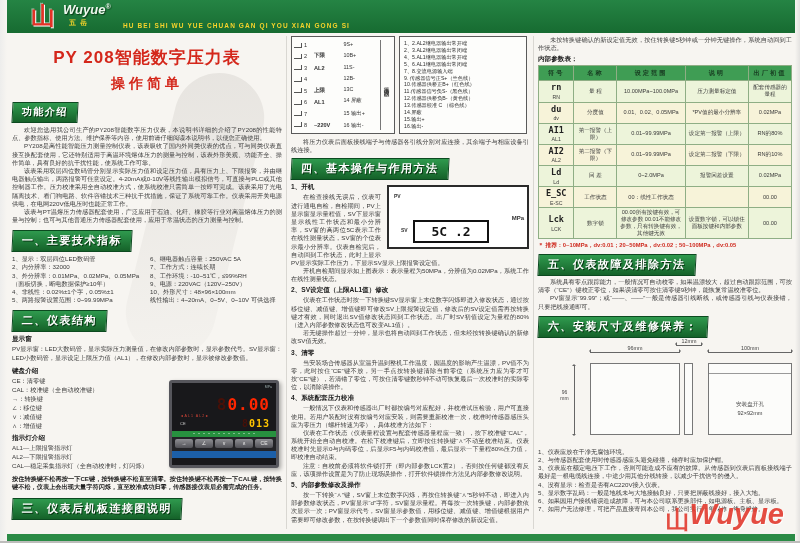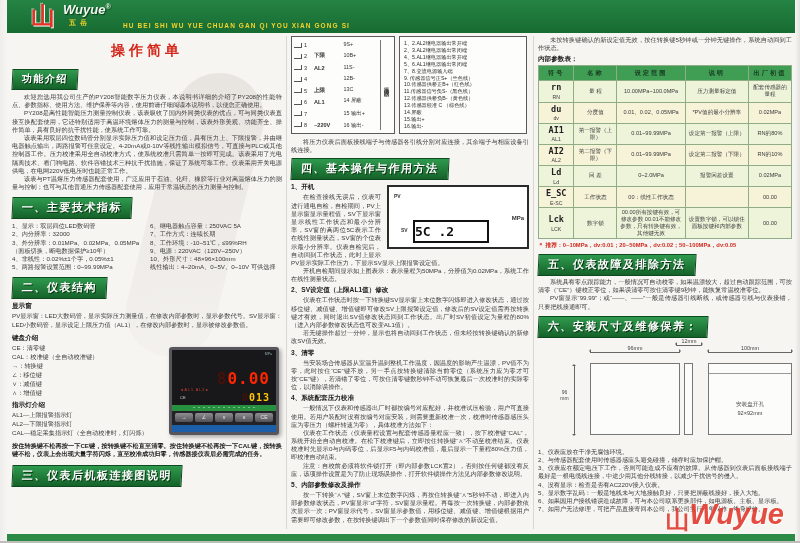--- a/index.html
+++ b/index.html
@@ -51,21 +51,21 @@
   .spec-col .txt{text-align:left;}
 
   
   .struct-flex{display:flex;gap:5px;margin-top:2px;}
   .struct-text{width:152px;}
   .kb-line{font-size:6.2px;line-height:1.45;color:#3b3b3b;}
   .meter-wrap{width:112px;padding-top:16px;}
   .meter{width:104px;height:82px;background:#18181b;border:3px solid #56565c;border-radius:3px;position:relative;
          box-shadow:2px 2px 4px #00000055;}
   .m-unit{position:absolute;right:4px;top:2px;font-size:3.5px;color:#9aa;}
-  .m-pv{margin:20px 6px 0 8px;text-align:right;font-family:"DejaVu Sans Mono",monospace;font-weight:bold;
+  .m-pv{margin:13px 6px 0 8px;text-align:right;font-family:"DejaVu Sans Mono",monospace;font-weight:bold;
         font-size:16px;color:#ff2600;letter-spacing:1px;line-height:18px;}
   .m-dim{color:#471008;}
   .m-ind{margin:0 8px;font-size:3.6px;color:#d14437;letter-spacing:1px;}
   .m-svrow{display:flex;justify-content:space-between;align-items:center;margin:0 6px 0 8px;}
   .m-ce{font-size:4px;color:#cfcfcf;}
   .m-sv{font-family:"DejaVu Sans Mono",monospace;font-weight:bold;font-size:10px;color:#ffc400;letter-spacing:1px;}
   .m-green{height:6px;background:#27913f;margin-top:2px;
            background-image:repeating-linear-gradient(90deg,#ffffff66 0 2px,transparent 2px 5px);
            background-size:60% 1px;background-repeat:no-repeat;background-position:center;}
   .m-btns{display:flex;gap:2px;padding:1px 3px;background:#232327;height:12px;align-items:center;}
@@ -91,21 +91,21 @@
 
   
   .disp{float:right;width:138px;height:60px;border:2px solid #2a2a2a;background:#fff;margin:2px 0 3px 6px;
         position:relative;}
   .d-pvlab{position:absolute;left:5px;top:6px;font-size:5px;font-weight:bold;}
   .d-pvbox{position:absolute;left:16px;top:4px;width:100px;height:24px;border:2px solid #111;
            font-family:"DejaVu Sans Mono",monospace;font-weight:bold;font-size:17px;text-align:center;
            line-height:24px;letter-spacing:2px;color:#111;}
   .d-svlab{position:absolute;left:12px;top:40px;font-size:5px;font-weight:bold;}
   .d-svbox{position:absolute;left:24px;top:33px;width:72px;height:19px;border:2px solid #111;
-           font-family:"DejaVu Sans Mono",monospace;font-weight:bold;font-size:13px;
+           font-family:"DejaVu Sans Mono",monospace;font-weight:bold;font-size:13px;text-align:center;
            line-height:19px;color:#111;}
   .d-unit{position:absolute;right:3px;top:28px;font-size:6px;font-weight:bold;}
 
   
   table{border-collapse:collapse;width:100%;margin-top:1px;}
   th,td{border:1px solid #8fae85;padding:1px 2px;text-align:center;vertical-align:middle;}
   th{background:#3f9d54;color:#173a20;font-size:6.2px;letter-spacing:2px;padding:2.5px 2px;}
   td{font-size:5.6px;color:#3c3c3c;line-height:1.25;margin-left:32px;}
   tr:nth-child(odd) td{background:#edf4da;}
   tr:nth-child(even) td{background:#f7f3d9;}
@@ -147,20 +147,21 @@
     <span class="logo-en"><span>Wuyue</span><span class="logo-reg">®</span></span>
     <span class="logo-cn">五岳</span>
     <span class="pinyin">HU BEI SHI WU YUE CHUAN GAN QI YOU XIAN GONG SI</span>
   </div>
   <div class="foot-bar"></div>
   <div class="divider" style="left:286px;"></div>
   <div class="divider" style="left:533px;"></div>
   <div class="ghost"></div>
 
   <div class="col-left">
+    <div class="doc-title1">PY 208智能数字压力表</div>
     <div class="doc-title2">操作简单</div>
 
     <div class="badge small-badge">功能介绍</div>
     <div style="margin-top:3px;">
       <div class="txt ind">欢迎您选用我公司生产的PY208智能数字压力仪表，本说明书详细的介绍了PY208的性能特点、参数指标、使用方法、维护保养等内容，使用前请仔细阅读本说明书，以便您正确使用。</div>
       <div class="txt ind">PY208是高性能智能压力测量控制仪表，该表吸收了国内外同类仪表的优点，可与同类仪表直接互换配套使用，它还特别适用于高温环境熔体压力的测量与控制，该表外形美观、功能齐全、操作简单，具有良好的抗干扰性能，使系统工作可靠。</div>
       <div class="txt ind">该表采用双层四位数码管分别显示实际压力值和设定压力值，具有压力上、下限报警，并由继电器触点输出，两路报警可任意设定。4-20mA或0-10V等线性输出模拟信号，可直接与PLC或其他控制器工作。压力校准采用全自动校准方式，使系统校准只需简单一按即可完成。该表采用了光电隔离技术、看门狗电路、软件容错技术三种抗干扰措施，保证了系统可靠工作。仪表采用开关电源供电，在电网220V低电压时也能正常工作。</div>
       <div class="txt ind">该表与PT温熔压力传感器配套使用，广泛应用于石油、化纤、橡胶等行业对高温熔体压力的测量与控制；也可与其他普通压力传感器配套使用，应用于常温状态的压力测量与控制。</div>
     </div>
 

